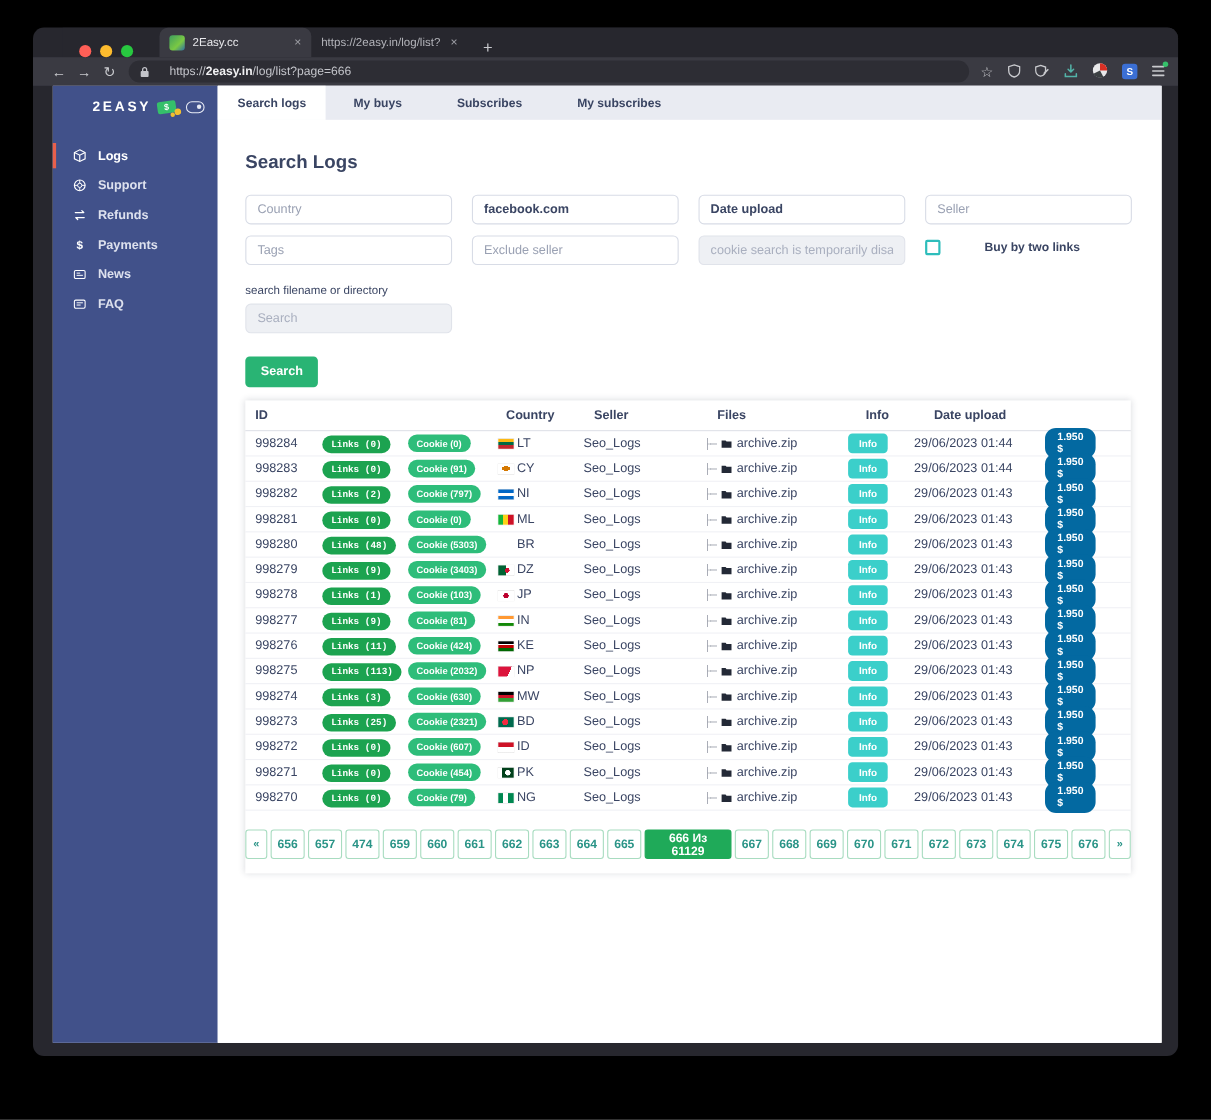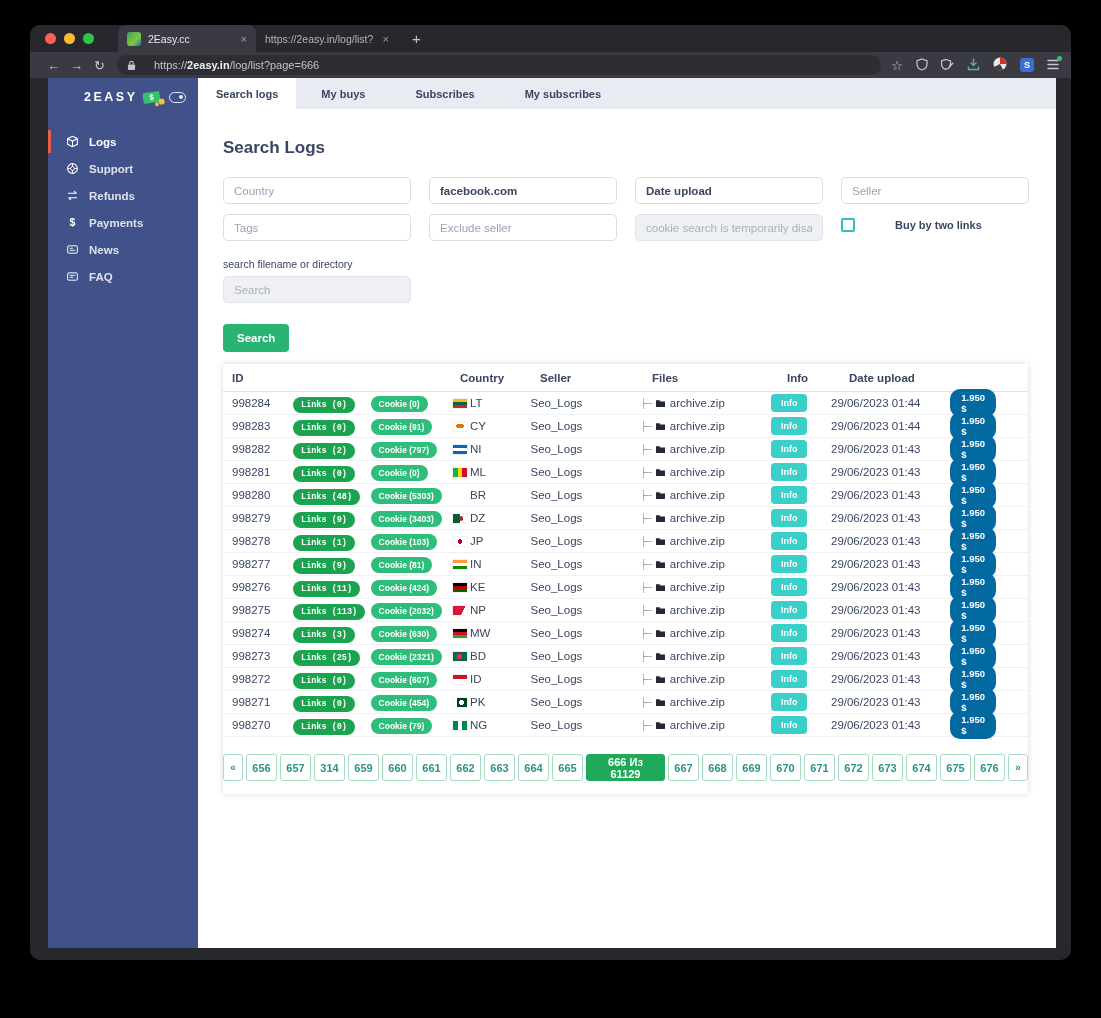--- a/index.html
+++ b/index.html
@@ -2,21 +2,21 @@
 <html><head>
 <meta charset="utf-8">
 <style>
   * { box-sizing: border-box; margin: 0; padding: 0; }
   html,body { width:1101px; height:1018px; }
   body { background:#000; font-family:"Liberation Sans", sans-serif; position:relative; overflow:hidden; }
 
   
   .window { position:absolute; left:30px; top:25px; width:1041px; height:935px;
             background:#27272e; border-radius:10px; overflow:hidden; }
-  .tabstrip { height:27px; display:flex; align-items:center; padding-left:15px; background:#27272e; }
+  .tabstrip { height:27px; display:flex; align-items:flex-end; padding-left:15px; background:#27272e;margin-left:27px; }
   .lights { display:flex; gap:8px; margin-right:24px; }
   .light { width:11px; height:11px; border-radius:50%; }
   .light.red{background:#ff5f57}.light.yellow{background:#febc2e}.light.green{background:#28c840}
   .btab { height:27px; display:flex; align-items:center; padding:0 9px; gap:7px; font-size:10.5px; }
   .btab.active { background:#3a3a42; border-radius:8px 8px 0 0; color:#e9e9ec; width:138px; }
   .btab.inactive { color:#b3b4ba; width:142px; }
   .favicon { width:14px; height:14px; border-radius:3px; background:linear-gradient(135deg,#3f9e5f,#7ac943 60%,#2e6da4); flex-shrink:0; }
   .closex { margin-left:auto; color:#9b9ca3; font-size:11px; }
   .newtab { color:#c7c8cd; font-size:15px; margin-left:14px; }
 
@@ -612,21 +612,21 @@
                 <div class="c-date">29/06/2023 01:43</div>
                 <div class="c-price">
                   <span class="price-pill">1.950 $</span>
                 </div>
               </div>
           </div>
           <div class="pager" id="pager">
             <button class="pbtn navp">«</button>
               <button class="pbtn">656</button>
               <button class="pbtn">657</button>
-              <button class="pbtn">314</button>
+              <button class="pbtn">474</button>
               <button class="pbtn">659</button>
               <button class="pbtn">660</button>
               <button class="pbtn">661</button>
               <button class="pbtn">662</button>
               <button class="pbtn">663</button>
               <button class="pbtn">664</button>
               <button class="pbtn">665</button>
               <button class="pbtn active">666 Из 61129</button>
               <button class="pbtn">667</button>
               <button class="pbtn">668</button>

